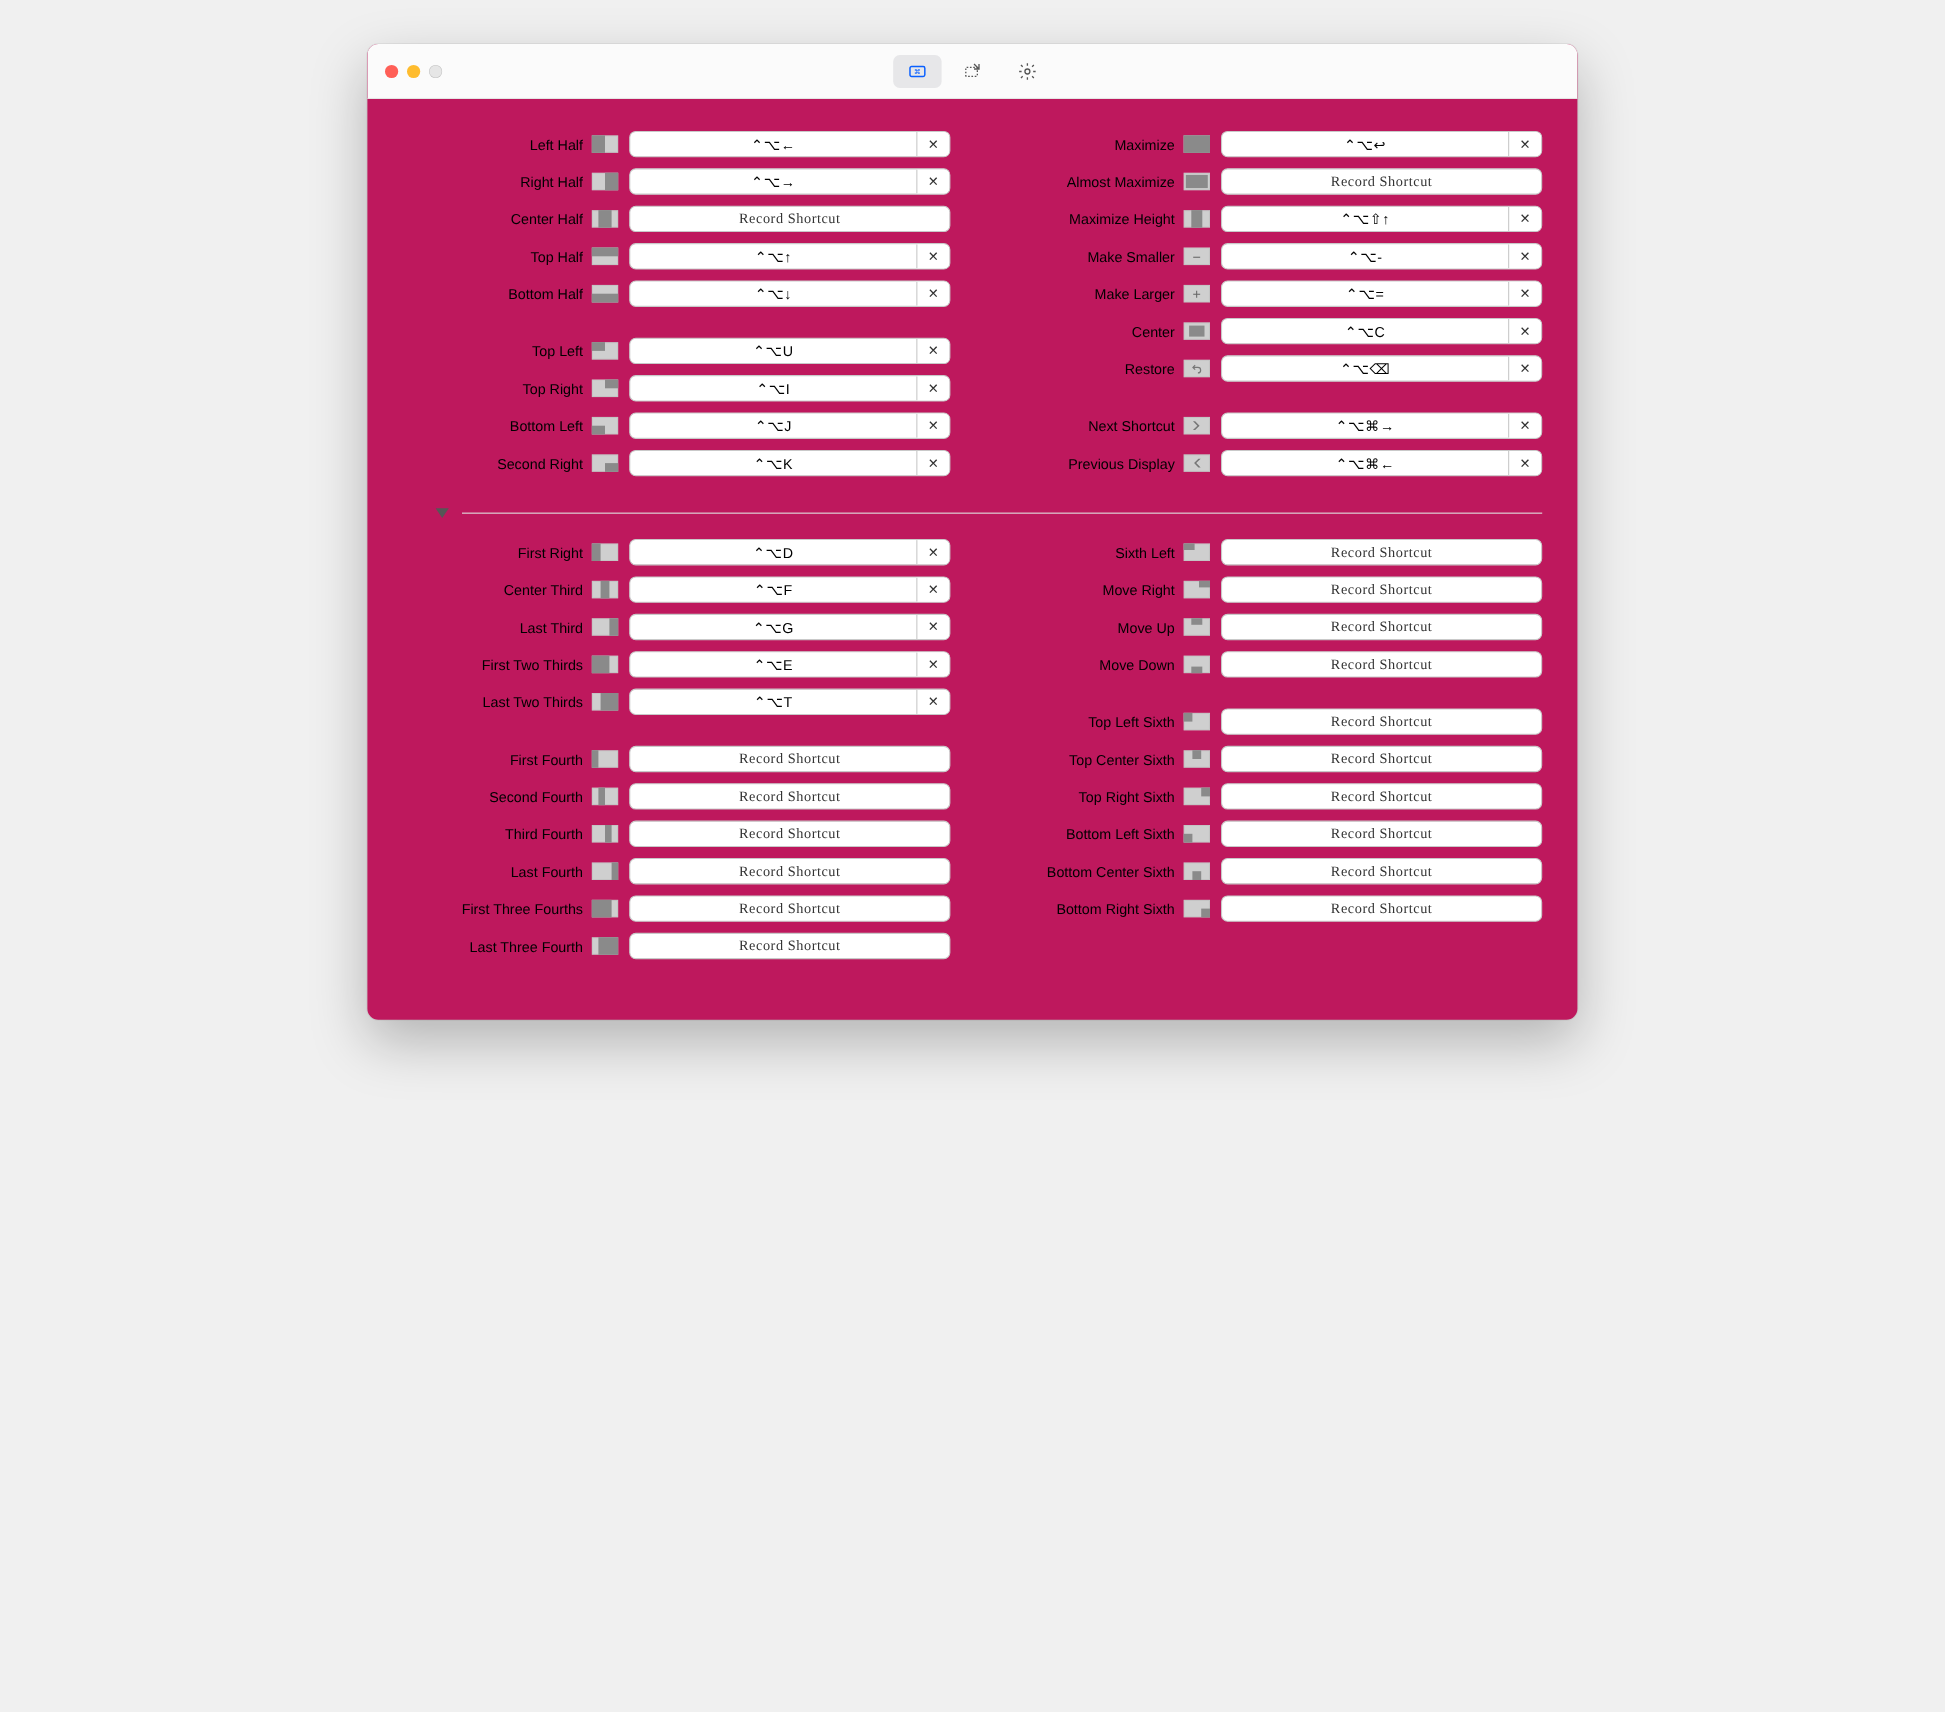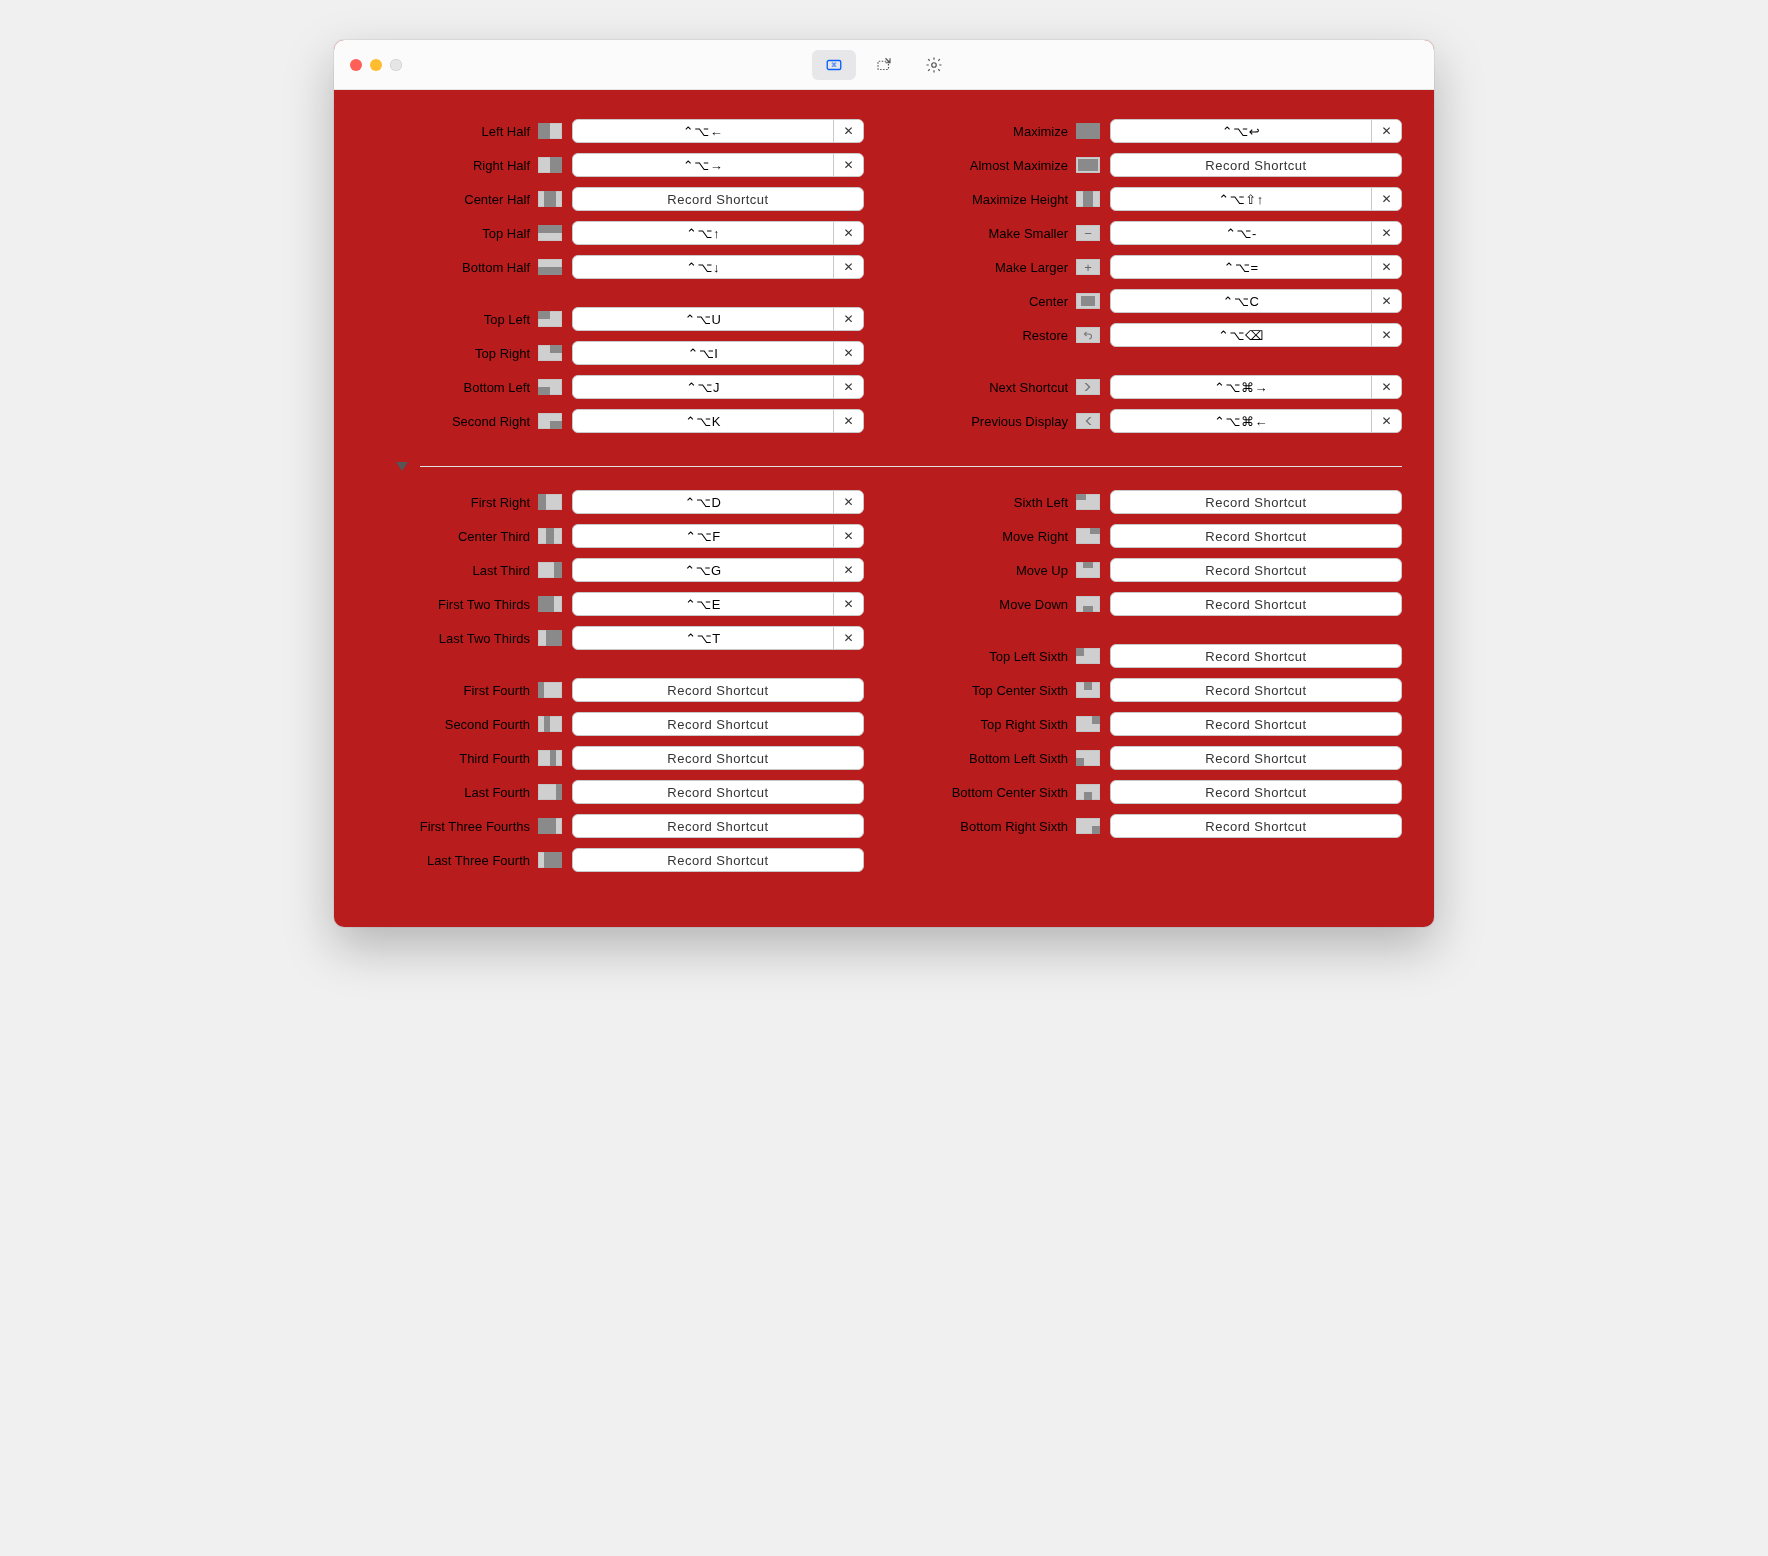--- a/index.html
+++ b/index.html
@@ -8,21 +8,21 @@
   font-family: -apple-system, "Helvetica Neue", Helvetica, Arial, sans-serif;
   font-size: 13px;
   background: #f0f0f0;
   display: flex;
   align-items: flex-start;
   justify-content: center;
   padding: 40px;
 }
 .window {
   width: 1100px;
-  background: #b91c1c;
+  background: #be185d;
   border-radius: 10px;
   box-shadow: 0 20px 50px rgba(0,0,0,0.25), 0 0 0 1px rgba(0,0,0,0.05);
   overflow: hidden;
 }
 .titlebar {
   height: 50px;
   background: #fbfbfb;
   border-bottom: 1px solid #e5e5e5;
   display: flex;
   align-items: center;
@@ -129,21 +129,21 @@
   width: 30px;
   border-left: 1px solid #c9c9c9;
   background: #fff;
   display: flex;
   align-items: center;
   justify-content: center;
   font-size: 12px;
   color: #333;
   cursor: pointer;
 }
-.placeholder .keytxt { color: #333; }
+.placeholder .keytxt { color: #333; font-family: Liberation Serif, serif; }
 .divider {
   display: flex;
   align-items: center;
   margin: 6px 0 14px 0;
   gap: 12px;
 }
 .divider .tri {
   width: 0; height: 0;
   border-left: 6px solid transparent;
   border-right: 6px solid transparent;

